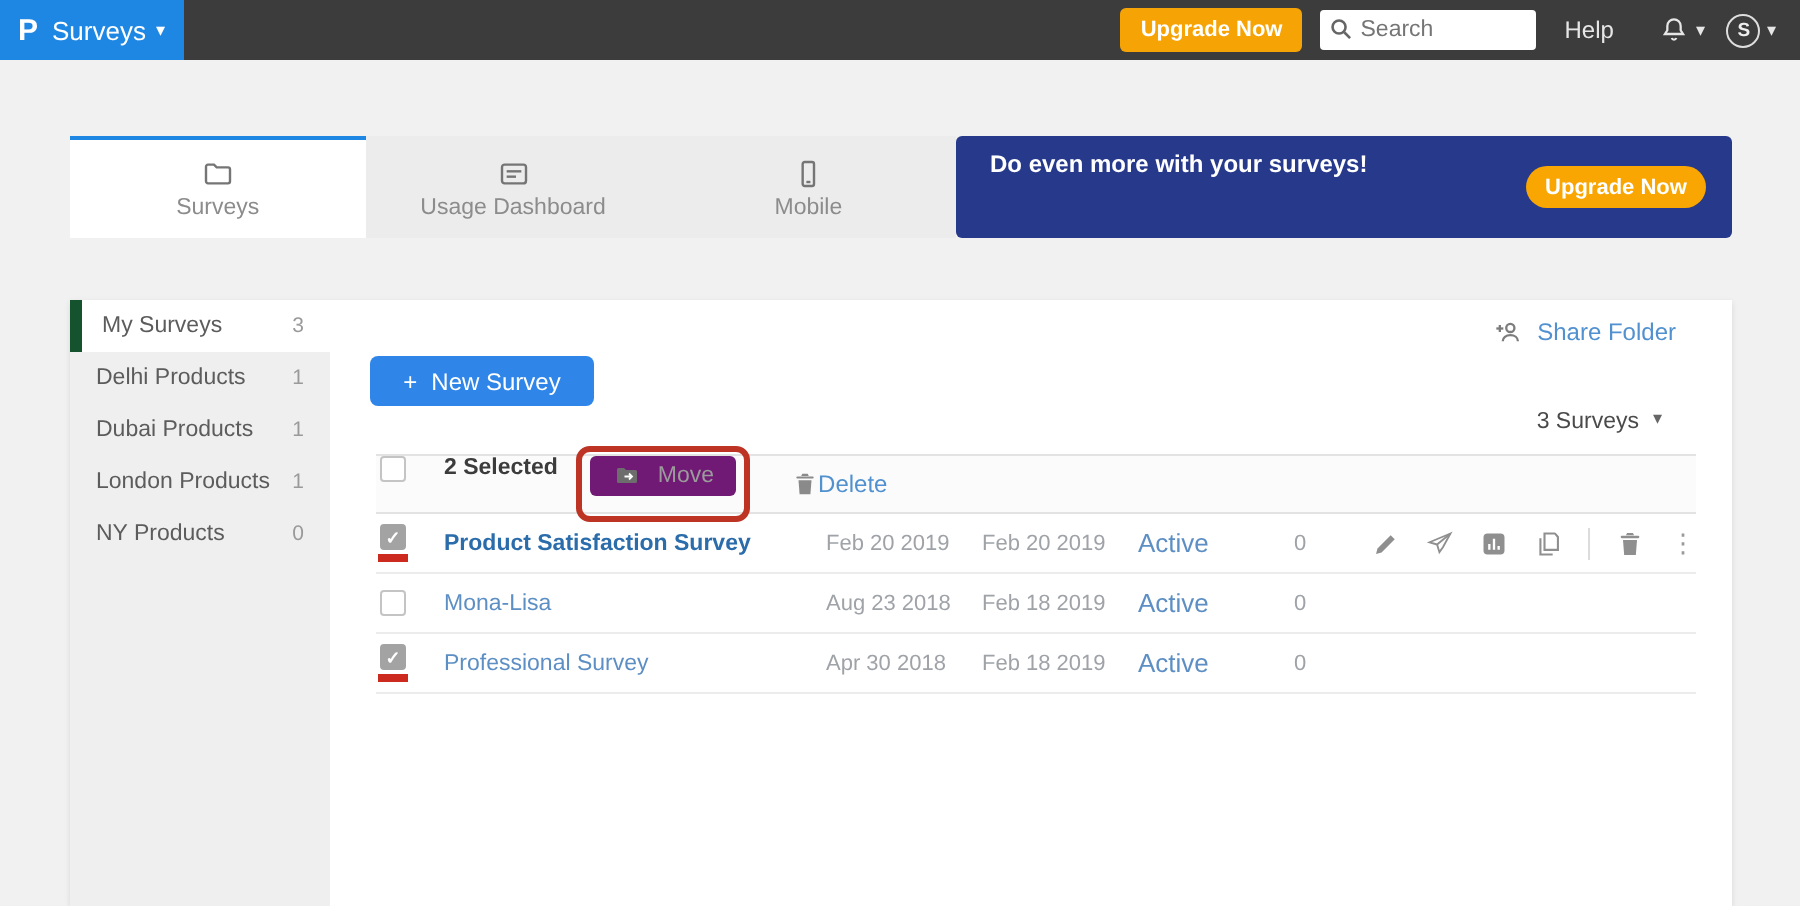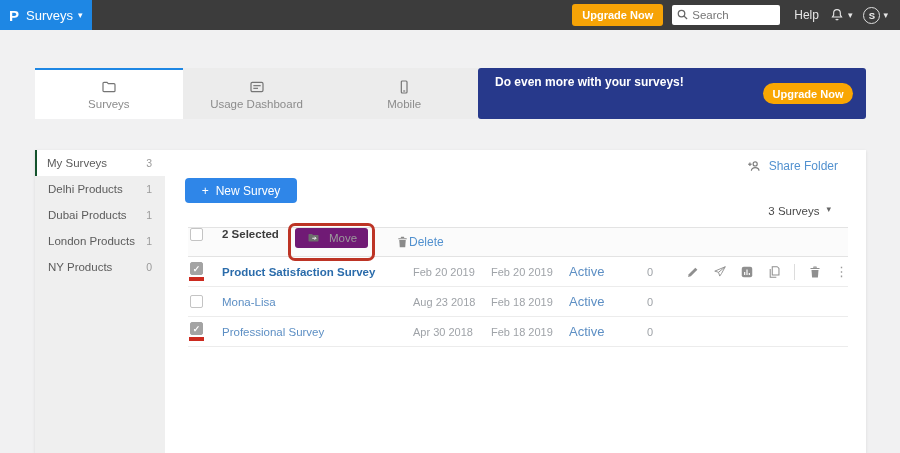--- a/index.html
+++ b/index.html
@@ -10,21 +10,21 @@
   
   .topbar { position:absolute; top:0; left:0; width:900px; height:30px; background:#3c3c3c; display:flex; align-items:center; }
   .logo-area { width:92px; height:30px; background:#1e87e4; display:flex; align-items:center; gap:7px; padding-left:9px; color:#fff; }
   .logo-glyph { font-weight:bold; font-size:15px; }
   .product-menu { font-size:13px; display:flex; align-items:center; gap:5px; color:#fff; }
   .topbar-right { margin-left:auto; display:flex; align-items:center; }
   .btn-upgrade-top { background:#f6a306; color:#fff; font-size:11px; font-weight:bold; border:none; border-radius:3px; padding:5px 10px; margin-right:9px; cursor:pointer; }
   .search-box { position:relative; margin-right:14px; }
   .search-box input { width:108px; height:20px; border:none; border-radius:2px; font-size:11.5px; padding:0 4px 0 20px; color:#444; font-family:"Liberation Sans",sans-serif; }
   .search-icon { position:absolute; left:4px; top:3px; width:13px; height:13px; color:#666; }
-  .help-link { color:#e6e6e6; font-size:12px; margin-right:10px; }
+  .help-link { color:#e6e6e6; font-size:12px; margin-right:22px; }
   .bell-wrap { display:flex; align-items:center; gap:3px; color:#e6e6e6; margin-right:11px; }
   .bell-wrap svg { width:16px; height:16px; }
   .avatar-wrap { display:flex; align-items:center; gap:3px; margin-right:12px; color:#e6e6e6; }
   .avatar-circle { width:17px; height:17px; border:1.5px solid #dedede; border-radius:50%; color:#efefef; font-size:9.5px; font-weight:bold; display:flex; align-items:center; justify-content:center; }
 
   
   .tabs-row { position:absolute; left:35px; top:68px; width:443px; height:51px; display:flex; }
   .tab { flex:1; background:#ececec; display:flex; flex-direction:column; align-items:center; justify-content:center; gap:3px; color:#8c8c8c; font-size:11.5px; border-top:2px solid transparent; cursor:pointer; }
   .tab svg { width:18px; height:16px; color:#757575; }
   .tab.active { background:#fff; border-top:2px solid #1e87e4; }
@@ -37,21 +37,21 @@
   .banner-bullets li::before { content:"•"; margin-right:7px; color:#fff; }
   .btn-upgrade-banner { position:absolute; right:13px; top:15px; width:90px; height:21px; background:#f9a602; border:none; border-radius:11px; color:#fff; font-size:11px; font-weight:bold; cursor:pointer; }
 
   
   .card { position:absolute; left:35px; top:150px; width:831px; height:303px; background:#fff; box-shadow:0 1px 3px rgba(0,0,0,.10); }
 
   
   .sidebar { position:absolute; left:0; top:0; width:130px; height:100%; background:#efefef; }
   .side-item { height:26px; display:flex; align-items:center; justify-content:space-between; padding:0 13px; font-size:11.5px; color:#5c5c5c; cursor:pointer; }
   .side-item .count { font-size:10.5px; color:#9a9a9a; }
-  .side-item.active { background:#fff; border-left:2px solid #14532d; padding-left:10px; }
+  .side-item.active { background:#fff; border-left:6px solid #14532d; padding-left:10px; }
 
   
   .content { position:absolute; left:130px; top:0; right:0; bottom:0; }
   .share-folder { position:absolute; top:9px; right:28px; display:flex; align-items:center; gap:7px; font-size:12px; color:#5291cf; cursor:pointer; }
   .share-folder svg { width:16px; height:14px; color:#7c7c7c; }
   .btn-new-survey { position:absolute; left:20px; top:28px; width:112px; height:25px; background:#2f86e8; border:none; border-radius:4px; color:#fff; font-size:12px; display:flex; align-items:center; justify-content:center; gap:7px; cursor:pointer; font-family:"Liberation Sans",sans-serif; }
   .surveys-dropdown { position:absolute; top:55px; right:35px; font-size:11.5px; color:#4a4a4a; display:flex; align-items:flex-start; gap:7px; cursor:pointer; }
   .surveys-dropdown .caret { color:#666; }
 
   

